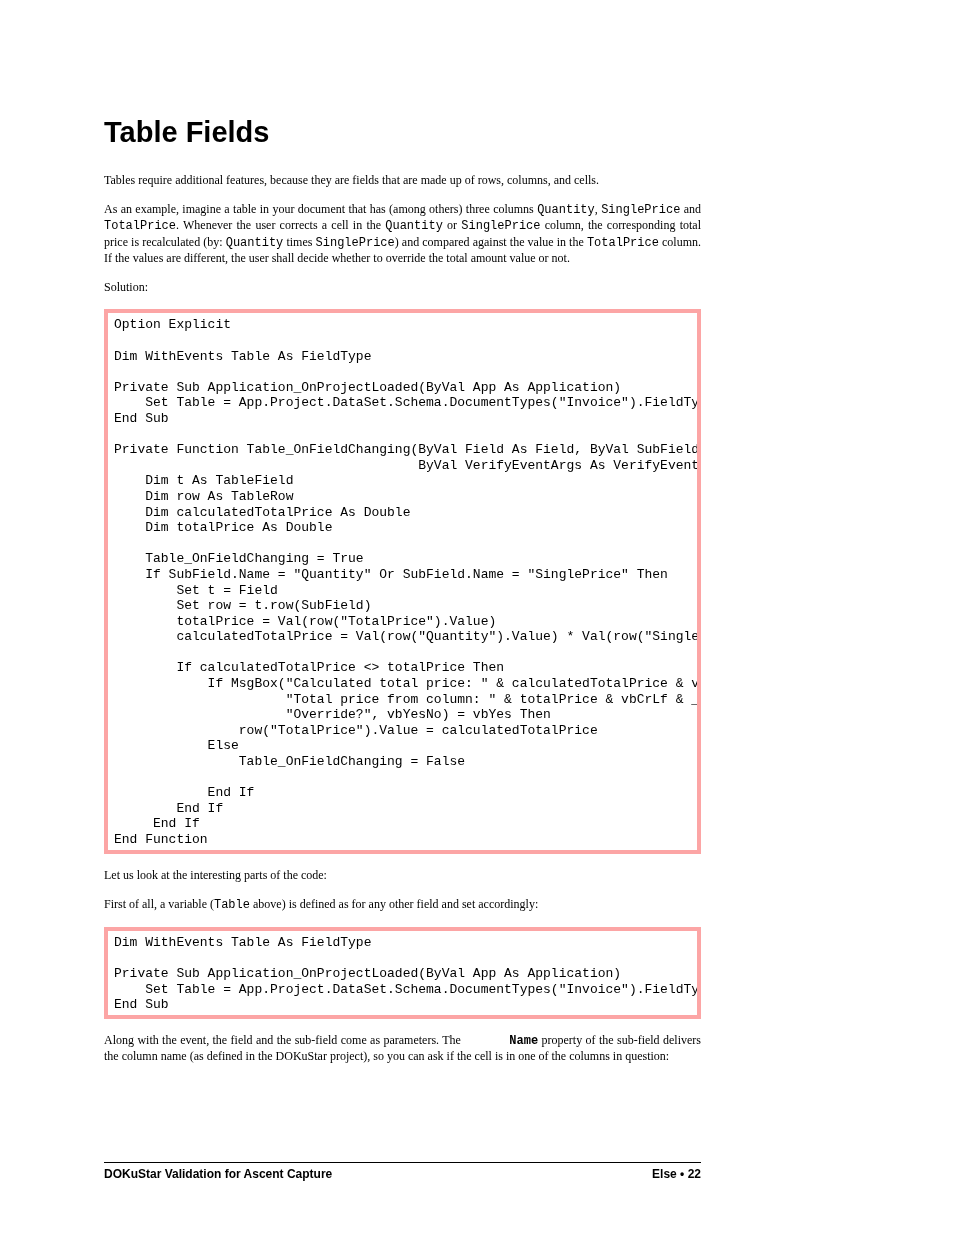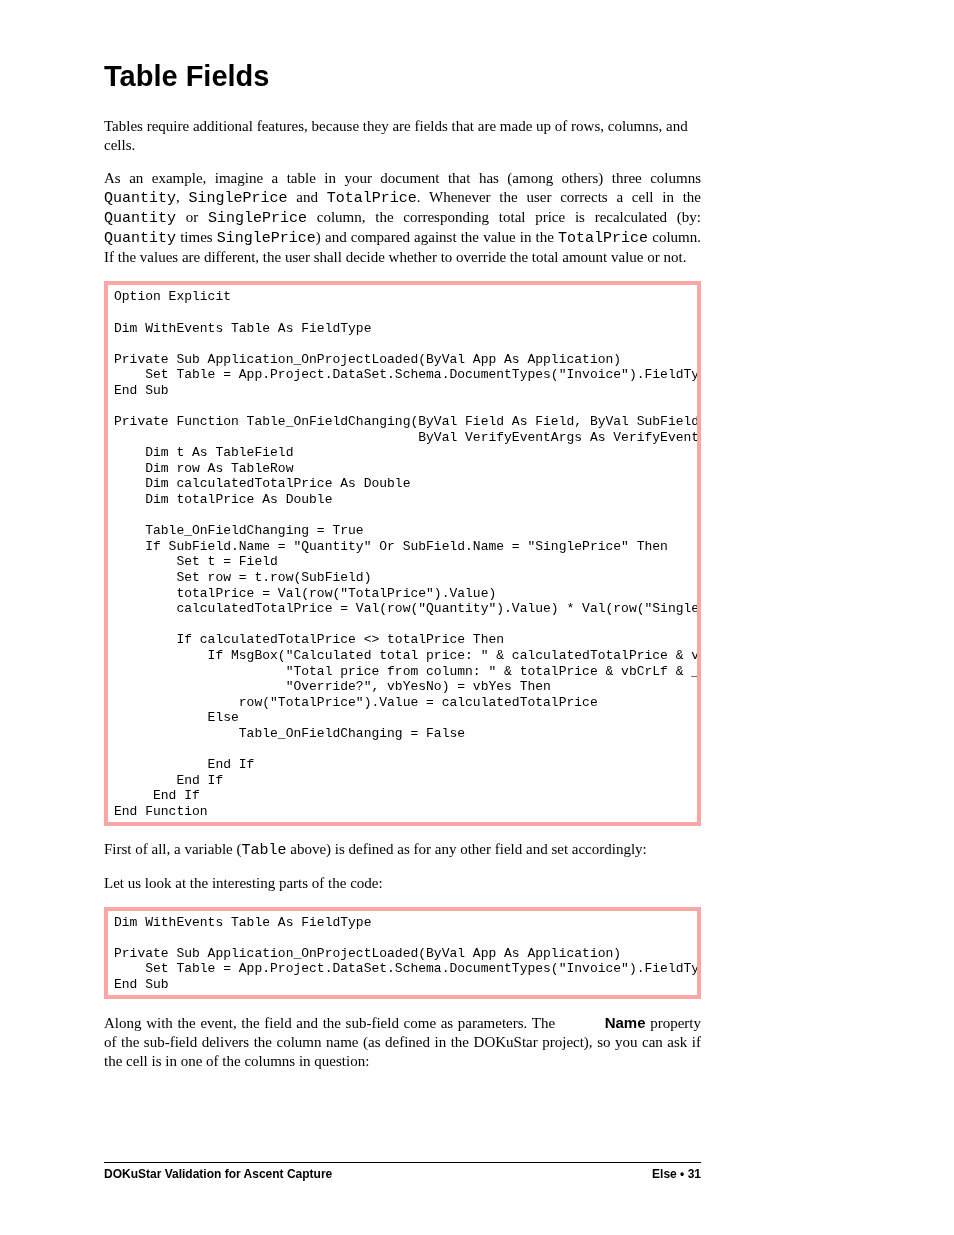--- a/index.html
+++ b/index.html
@@ -7,53 +7,53 @@
     margin: 0;
     padding: 0;
     background: #fff;
     width: 954px;
     font-family: "Times New Roman", Times, serif;
     color: #000;
   }
   .page {
     width: 805px;
     height: 1235px;
-    padding: 60px 104px 70px 104px;
+    padding: 116px 104px 70px 104px;
     box-sizing: border-box;
     position: relative;
   }
   h1 {
     font-family: Arial, Helvetica, sans-serif;
     font-weight: bold;
     font-size: 29px;
     margin: 0 0 24px 0;
   }
   p {
-    font-size: 15px;
+    font-size: 12px;
     line-height: 1.27;
     margin: 0 0 14px 0;
   }
   p.justify {
     text-align: justify;
   }
   .mono {
     font-family: Liberation Mono, monospace;
   }
   .codeblock {
     border: 4px solid #fca5a5;
     padding: 4px 6px 2px 6px;
     font-family: "Courier New", Courier, monospace;
     font-size: 13px;
     line-height: 1.2;
     white-space: pre;
     margin: 6px 0 14px 0;
     overflow: hidden;
   }
   .bold-sans {
-    font-family: Liberation Sans, sans-serif;
+    font-family: Liberation Mono, monospace;
     font-weight: bold;
     margin-left: 45px;
   }
   .footer {
     position: absolute;
     bottom: 54px;
     left: 104px;
     right: 104px;
     border-top: 1px solid #000;
     padding-top: 4px;
@@ -74,20 +74,21 @@
 <div class="page">
 
   <h1>Table Fields</h1>
 
   <p>Tables require additional features, because they are fields that are made up of rows, columns, and cells.</p>
 
   <p class="justify">
     <span>As  an  example,  imagine  a  table  in  your  document  that  has  (among  others)  three  columns </span><span class="mono">Quantity</span><span>, </span><span class="mono">SinglePrice</span><span> and </span><span class="mono">TotalPrice</span><span>. Whenever the user corrects a cell in the </span><span class="mono">Quantity</span><span> or </span><span class="mono">SinglePrice</span><span> column, the corresponding total price is recalculated (by:  </span><span class="mono">Quantity</span><span> times </span><span class="mono">SinglePrice</span><span>) and compared against the value in the </span><span class="mono">TotalPrice</span><span> column. If the values are different, the user shall decide whether to override the total amount value or not.</span>
   </p>
 
+  <p>Solution:</p>
 
   <div class="codeblock">Option Explicit
 
 Dim WithEvents Table As FieldType
 
 Private Sub Application_OnProjectLoaded(ByVal App As Application)
     Set Table = App.Project.DataSet.Schema.DocumentTypes("Invoice").FieldTypes("Table")
 End Sub
 
 Private Function Table_OnFieldChanging(ByVal Field As Field, ByVal SubField As Field, _
@@ -110,39 +111,39 @@
                       "Override?", vbYesNo) = vbYes Then
                 row("TotalPrice").Value = calculatedTotalPrice
             Else
                 Table_OnFieldChanging = False
 
             End If
         End If
      End If
 End Function</div>
 
+  <p>Let us look at the interesting parts of the code:</p>
+
   <p>
     <span>First of all, a variable (</span><span class="mono">Table</span><span> above) is defined as for any other field and set accordingly:</span>
   </p>
-
-  <p>Let us look at the interesting parts of the code:</p>
 
   <div class="codeblock">Dim WithEvents Table As FieldType
 
 Private Sub Application_OnProjectLoaded(ByVal App As Application)
     Set Table = App.Project.DataSet.Schema.DocumentTypes("Invoice").FieldTypes("Table")
 End Sub</div>
 
 
   <p class="justify">
     <span>Along with the event, the field and the sub-field come as parameters. The </span><span class="bold-sans">Name</span><span> property of the sub-field delivers the column name (as defined in the DOKuStar project), so you can ask if the cell is in one of the columns in question:</span>
   </p>
 
   <div class="footer">
     <span>DOKuStar Validation for Ascent Capture</span>
     <span>
       <span>Else</span>
       <span class="dot"> • </span>
-      <span>31</span>
+      <span>22</span>
     </span>
   </div>
 
 </div>
 
 </body></html>

